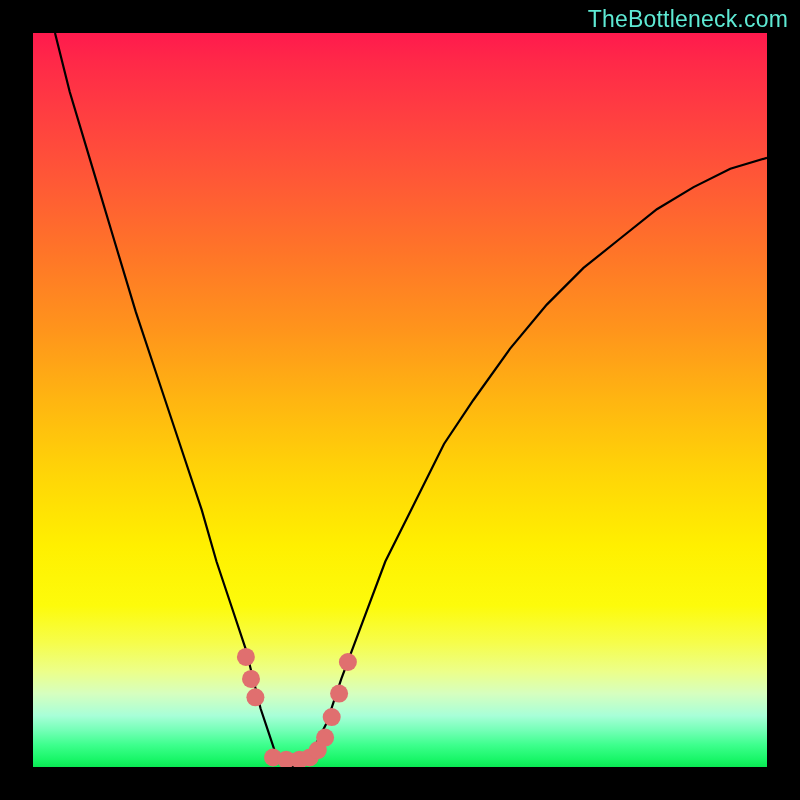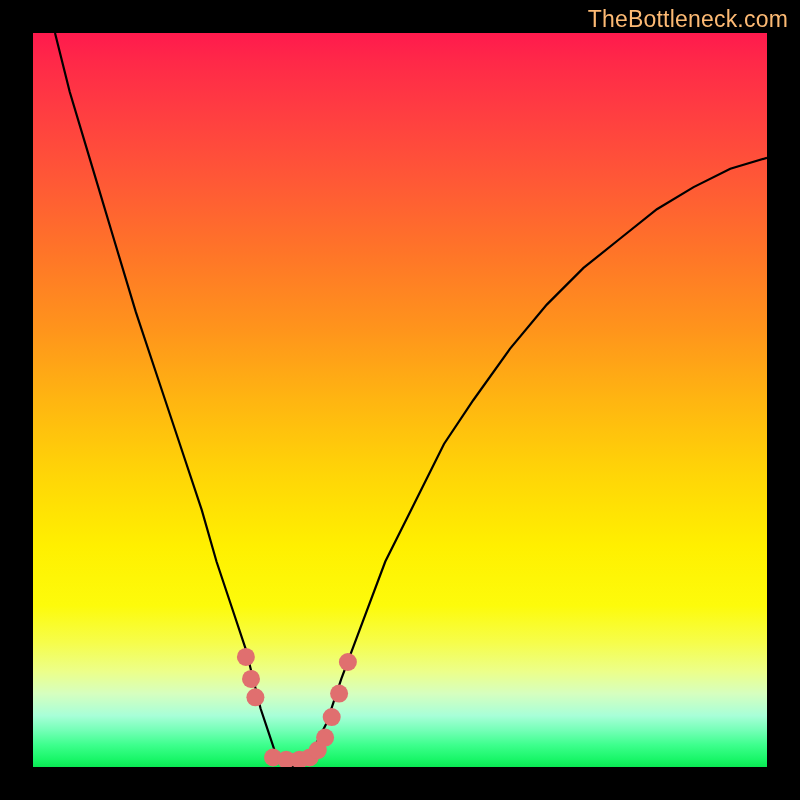--- a/index.html
+++ b/index.html
@@ -49,21 +49,21 @@
       #74ffb7 95%,
       #3dff8d 97%,
       #18f667 99%,
       #0ae853 100%
     );
   }
   .watermark {
     position: absolute;
     top: 6px;
     right: 12px;
-    color: #fdba74;
+    color: #5eead4;
     font-size: 23px;
     font-weight: 400;
     letter-spacing: 0.2px;
     text-align: center;
   }
   svg.curve {
     position: absolute;
     inset: 0;
   }
 </style>

